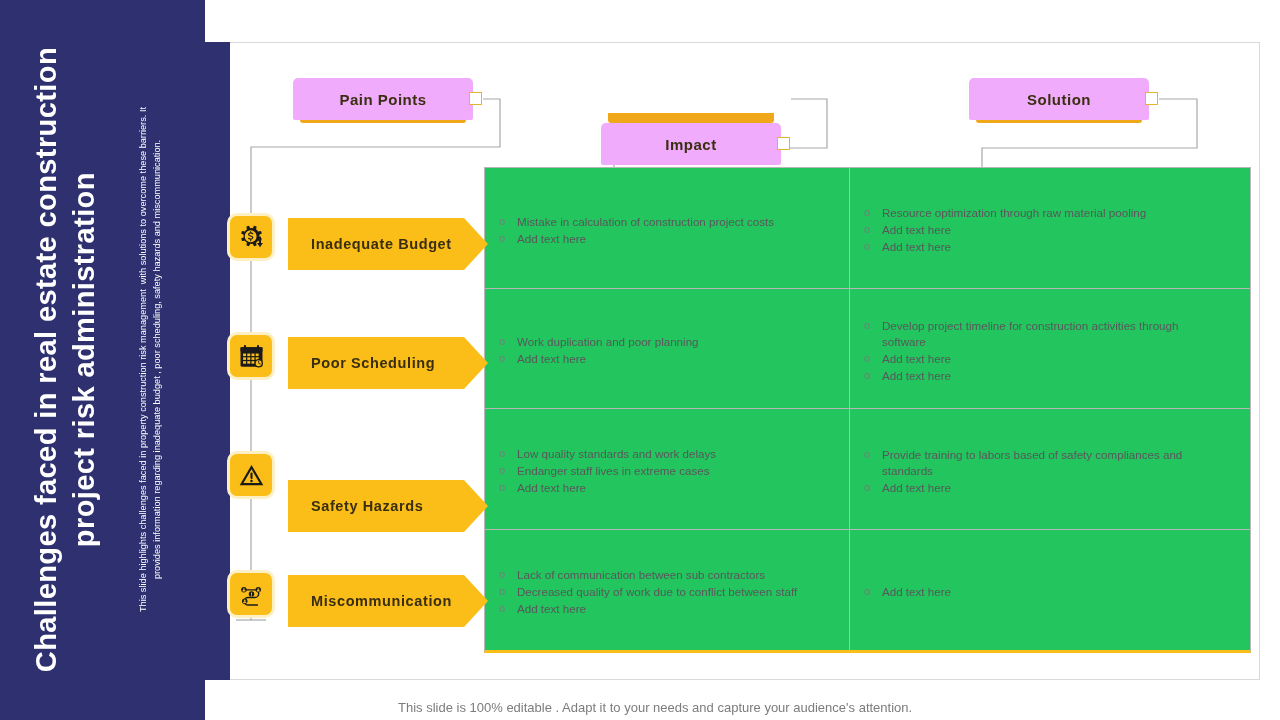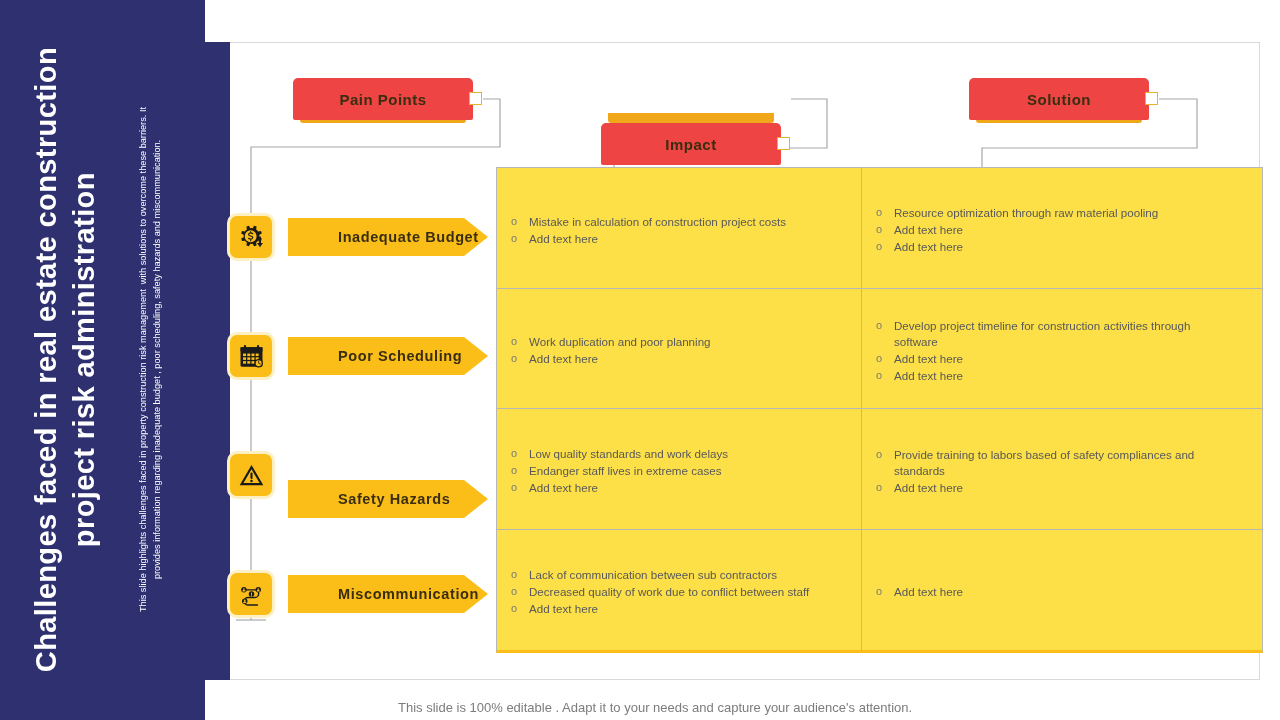--- a/index.html
+++ b/index.html
@@ -93,21 +93,21 @@
     left: 0; top: 0;
     width: 1280px; height: 720px;
     z-index: 2;
     pointer-events: none;
   }
 
   
   .header-pill {
     position: absolute;
     height: 42px;
-    background: #ef4444;
+    background: #f0abfc;
     border-radius: 5px 5px 2px 2px;
     display: flex;
     align-items: center;
     justify-content: center;
     color: #3a2e10;
     font-size: 15px;
     font-weight: bold;
     letter-spacing: 0.5px;
     font-family: "Liberation Sans Narrow", "Liberation Sans", sans-serif;
     z-index: 6;
@@ -147,47 +147,46 @@
     align-items: center;
     justify-content: center;
     z-index: 6;
   }
   .icon-tile svg { width: 27px; height: 27px; display: block; }
 
   
   .arrow-label {
     position: absolute;
     left: 288px;
-    width: 200px; height: 38px;
+    width: 200px; height: 52px;
     background: #fbbe18;
     clip-path: polygon(0 0, 88% 0, 100% 50%, 88% 100%, 0 100%);
     display: flex;
     align-items: center;
     z-index: 6;
-    padding-left: 27px;
   }
   .arrow-label span {
     padding-left: 23px;
     color: #3a2e10;
     font-size: 14.5px;
     font-weight: bold;
     letter-spacing: 0.6px;
     font-family: "Liberation Sans Narrow", "Liberation Sans", sans-serif;
     white-space: nowrap;
   }
 
   
   #matrix {
     position: absolute;
-    left: 496px; top: 167px;
+    left: 484px; top: 167px;
     width: 767px; height: 486px;
     border: 1px solid #b7b7b7;
     border-bottom: 3px solid #fbbe18;
     z-index: 5;
-    background: #fde047;
+    background: #22c55e;
   }
   .matrix-row {
     display: flex;
     height: 120.5px;
     border-bottom: 1px solid #b7b7b7;
   }
   .matrix-row:last-child { border-bottom: none; }
   .matrix-cell {
     padding: 14px 12px 8px 10px;
     display: flex;

